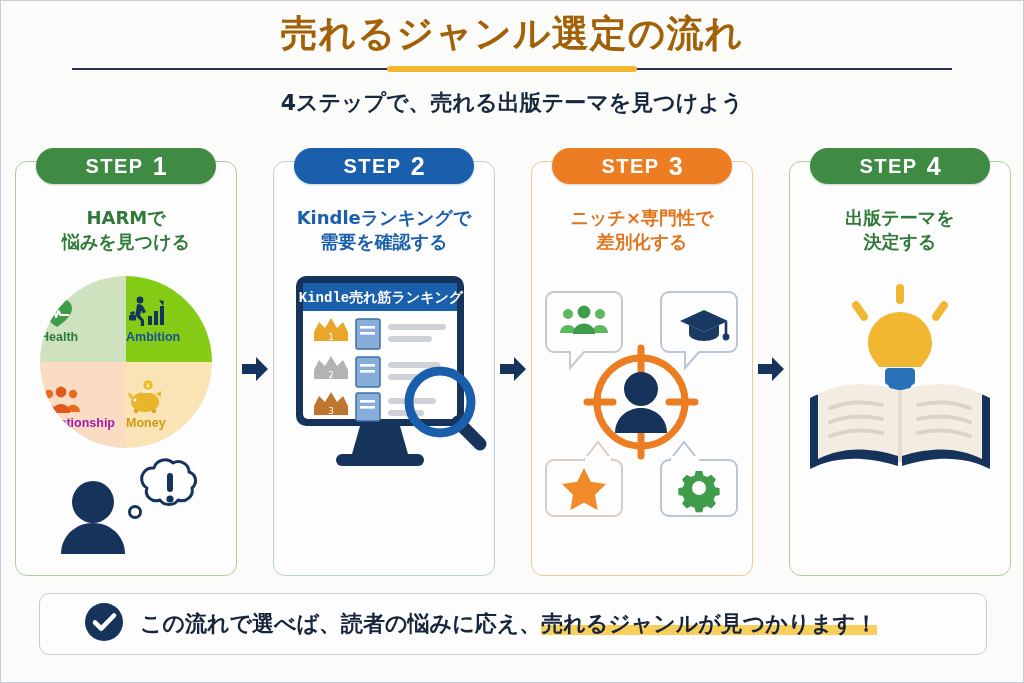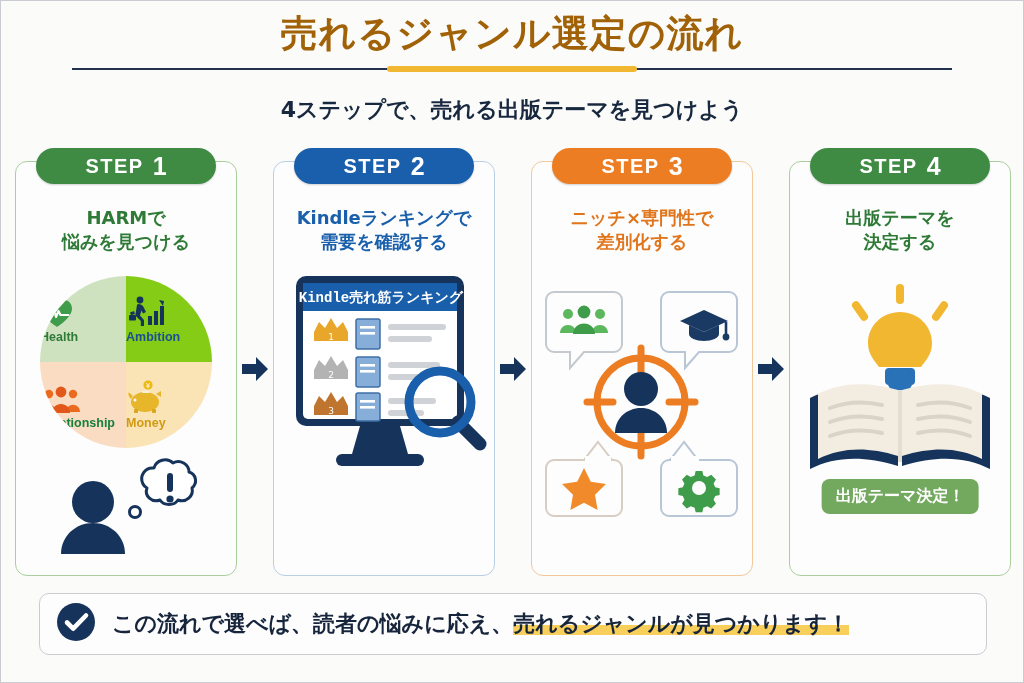--- a/index.html
+++ b/index.html
@@ -23,21 +23,21 @@
     letter-spacing:1px;line-height:1.05;
     font-family:"DejaVu Sans","Liberation Sans",sans-serif;
   }
   .rule-wrap{position:relative;width:880px;margin:12px auto 0;height:6px;}
   .rule{position:absolute;left:0;right:0;top:2px;height:2px;background:#22324f;}
   .rule-accent{
     position:absolute;left:50%;transform:translateX(-50%);top:0;
     width:250px;height:6px;background:#f2b731;border-radius:3px;
   }
   .subtitle{
-    margin-top:23px;font-size:22px;color:#18283f;font-weight:bold;
+    margin-top:16px;font-size:22px;color:#18283f;font-weight:bold;
     font-family:"DejaVu Sans","Liberation Sans",sans-serif;
   }
 
   
   .steps{
     position:absolute;top:160px;left:14px;width:996px;height:420px;
     display:flex;align-items:flex-start;
   }
   .card{
     position:relative;
@@ -89,21 +89,21 @@
     display:grid;grid-template-columns:1fr 1fr;grid-template-rows:1fr 1fr;
   }
   .quad{position:relative;display:flex;flex-direction:column;align-items:flex-start;justify-content:center;gap:2px;}
   .q-health{background:#cfe2c0;}
   .q-ambition{background:#84cc16;}
   .q-relationship{background:#fadcc2;}
   .q-money{background:#fae3b4;}
   .q-label{font-size:12.5px;font-weight:bold;}
   .q-health .q-label{color:#2f7a37;}
   .q-ambition .q-label{color:#1a4f96;}
-  .q-relationship .q-label{color:#15803d;}
+  .q-relationship .q-label{color:#a21caf;}
   .q-money .q-label{color:#d09a12;}
   .q-icon{height:34px;display:flex;align-items:flex-end;}
 
   .thinker{position:absolute;left:50%;transform:translateX(-50%);top:180px;width:190px;height:100px;}
 
   
   .monitor{position:absolute;left:50%;transform:translateX(-50%);top:0px;width:212px;height:230px;}
 
   
   .s3{position:absolute;left:0;right:0;top:-4px;height:260px;}
@@ -114,21 +114,21 @@
     position:absolute;left:50%;transform:translateX(-50%);top:205px;
     background:#73a85f;color:#ffffff;border-radius:8px;
     padding:7px 14px;font-size:16px;font-weight:bold;white-space:nowrap;
     font-family:"DejaVu Sans","Liberation Sans",sans-serif;
   }
 
   
   .footer{
     position:absolute;left:38px;top:592px;width:948px;height:62px;
     background:#fdfdfd;border:1px solid #c9ccd1;border-radius:10px;
-    display:flex;align-items:center;gap:16px;padding-left:16px;
+    display:flex;align-items:center;gap:16px;padding-left:44px;
     box-sizing:border-box;
   }
   .check{flex:0 0 auto;}
   .footer-text{
     font-size:22px;font-weight:bold;color:#16243c;white-space:nowrap;
     font-family:"DejaVu Sans","Liberation Sans",sans-serif;
   }
   .hl{background:linear-gradient(transparent 58%, #f7cf5a 58%, #f7cf5a 96%, transparent 96%);}
 </style>
 </head>
@@ -407,21 +407,20 @@
               <path d="M30 132c16-6 34-7 52-3"></path>
               <path d="M30 146c16-6 34-7 52-3"></path>
               <path d="M30 160c16-6 34-7 52-3"></path>
               <path d="M170 132c-16-6-34-7-52-3"></path>
               <path d="M170 146c-16-6-34-7-52-3"></path>
               <path d="M170 160c-16-6-34-7-52-3"></path>
             </g>
             <path d="M98 114h4v72h-4z" fill="#e4ded2"></path>
           </svg>
         </div>
-        <div class="s4-chip">出版テーマ決定！</div>
       </div>
     </div>
 
   </div>
 
   <div class="footer">
     <span class="check">
       <svg width="40" height="40" viewBox="0 0 40 40">
         <circle cx="20" cy="20" r="19" fill="#16335c"></circle>
         <path d="M11 20.5l6.2 6.2L30 13.5" fill="none" stroke="#ffffff" stroke-width="4.6" stroke-linecap="round" stroke-linejoin="round"></path>

